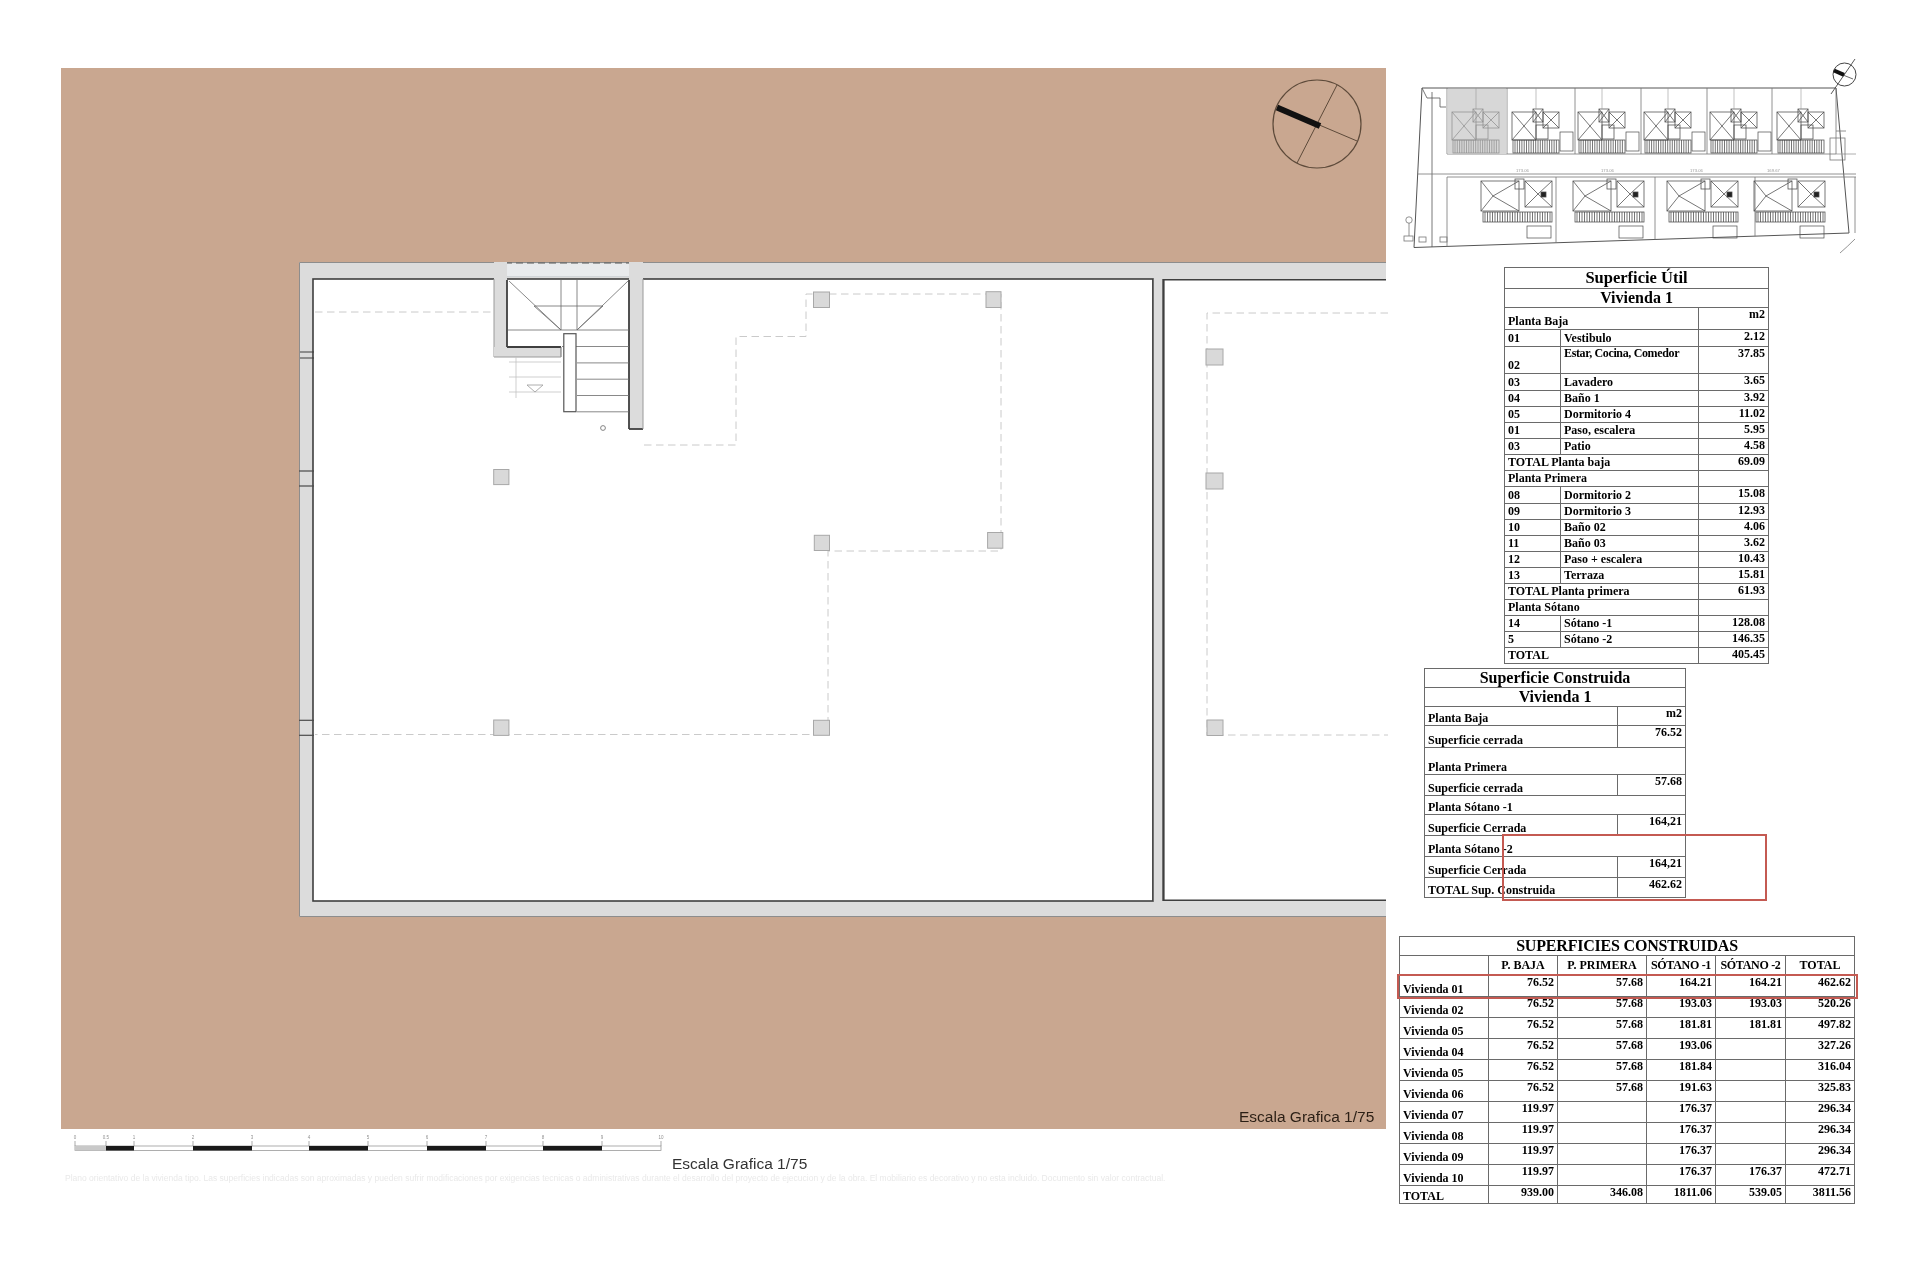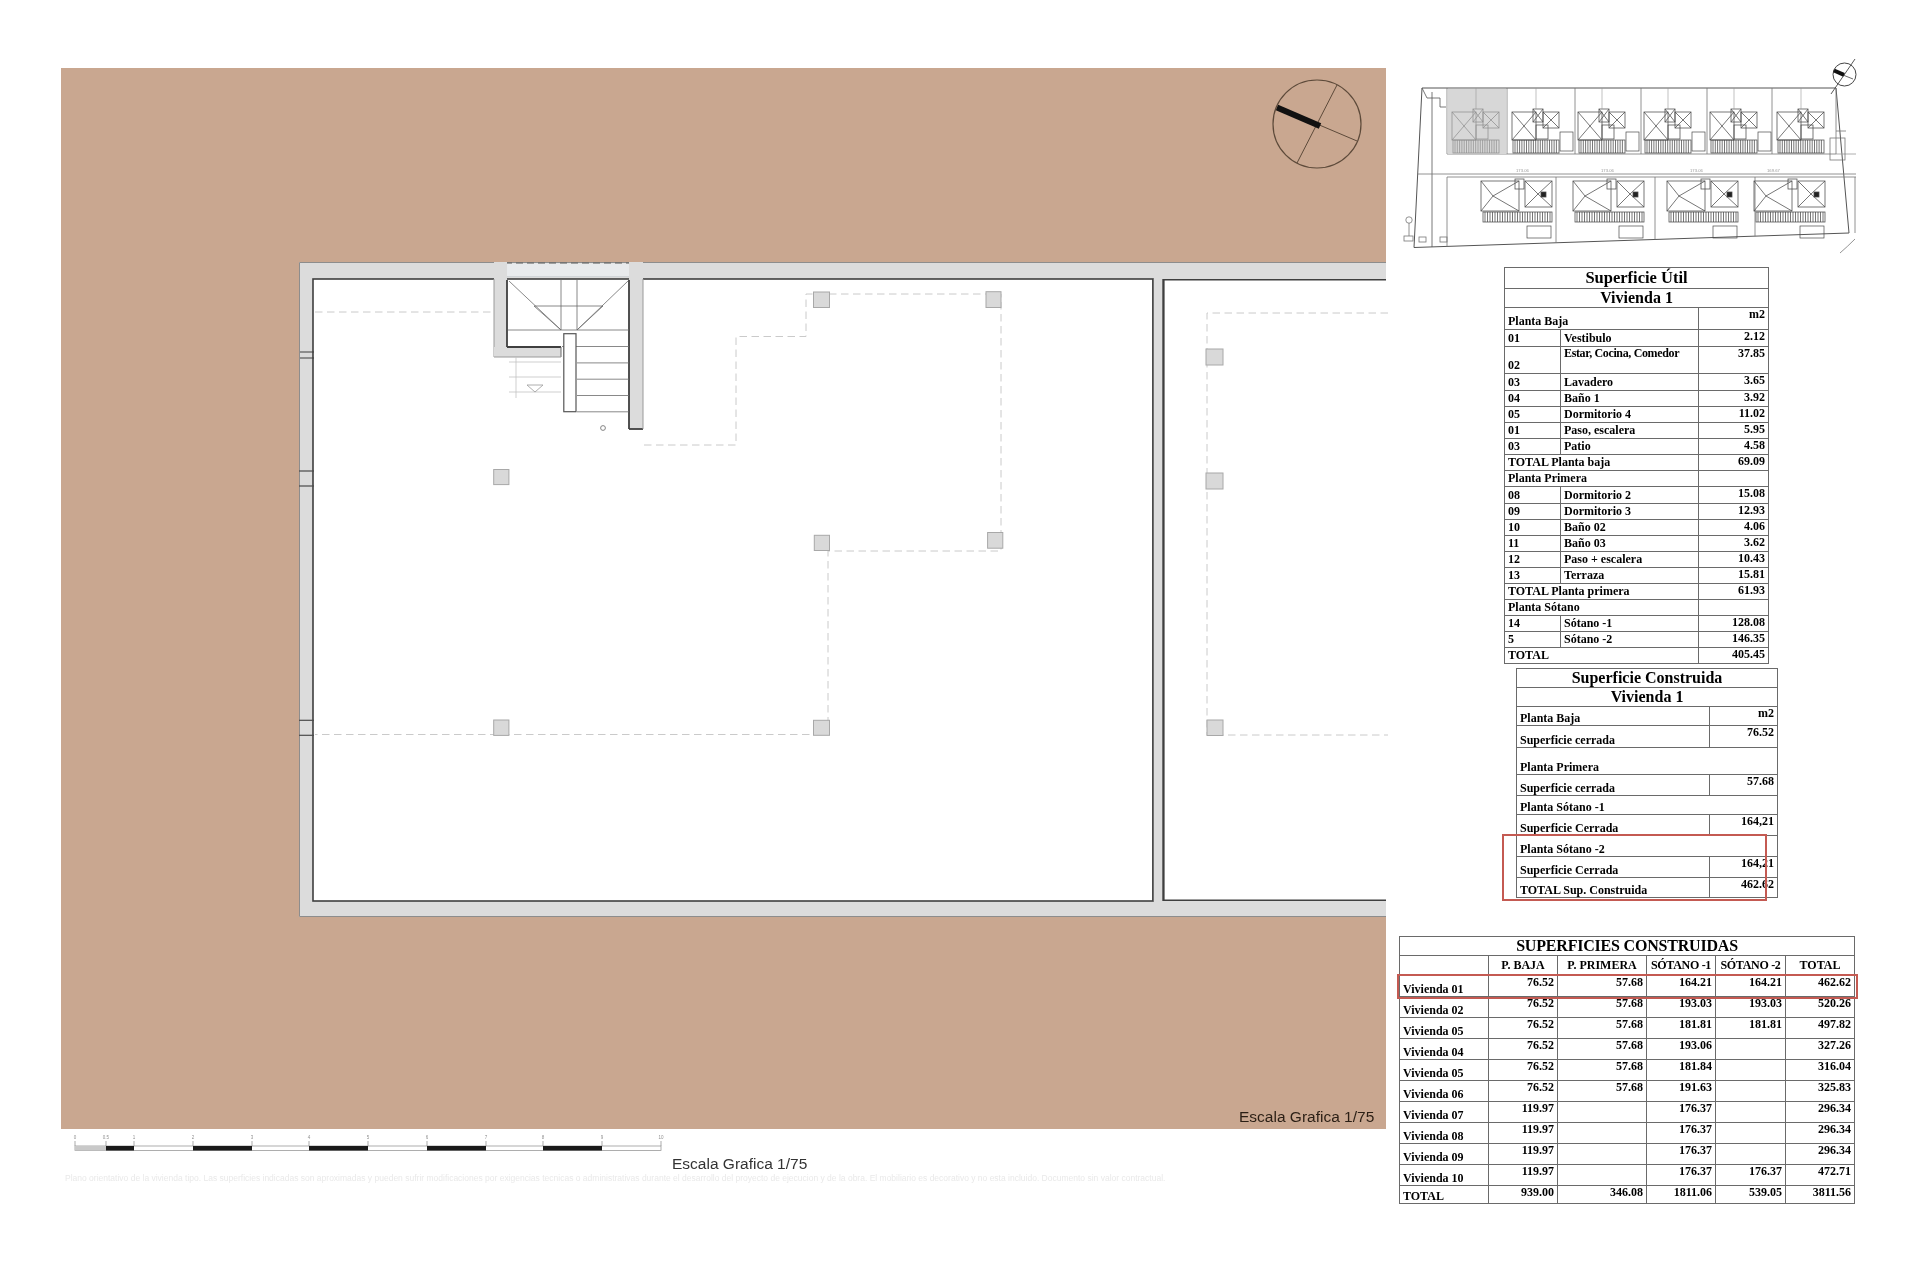--- a/index.html
+++ b/index.html
@@ -461,21 +461,21 @@
           <td class="lbl">Sótano -2</td>
           <td class="num">146.35</td>
         </tr>
 <tr style="height:16px">
           <td colspan="2" class="lbl">TOTAL</td>
           <td class="num">405.45</td>
         </tr>
 </tbody>
     </table>
 
-<table style="left:1516px;top:668px;width:261px;font-size:12px;line-height:1.1;">
+<table style="left:1424px;top:668px;width:261px;font-size:12px;line-height:1.1;">
 <colgroup>
         <col style="width:193px">
         <col style="width:68px">
       </colgroup>
 <tbody>
         <tr style="height:19px">
           <td colspan="2" class="ctr" style="font-size:16px;">Superficie Construida</td>
         </tr>
 <tr style="height:19px">
           <td colspan="2" class="ctr" style="font-size:16px;">Vivienda 1</td>

